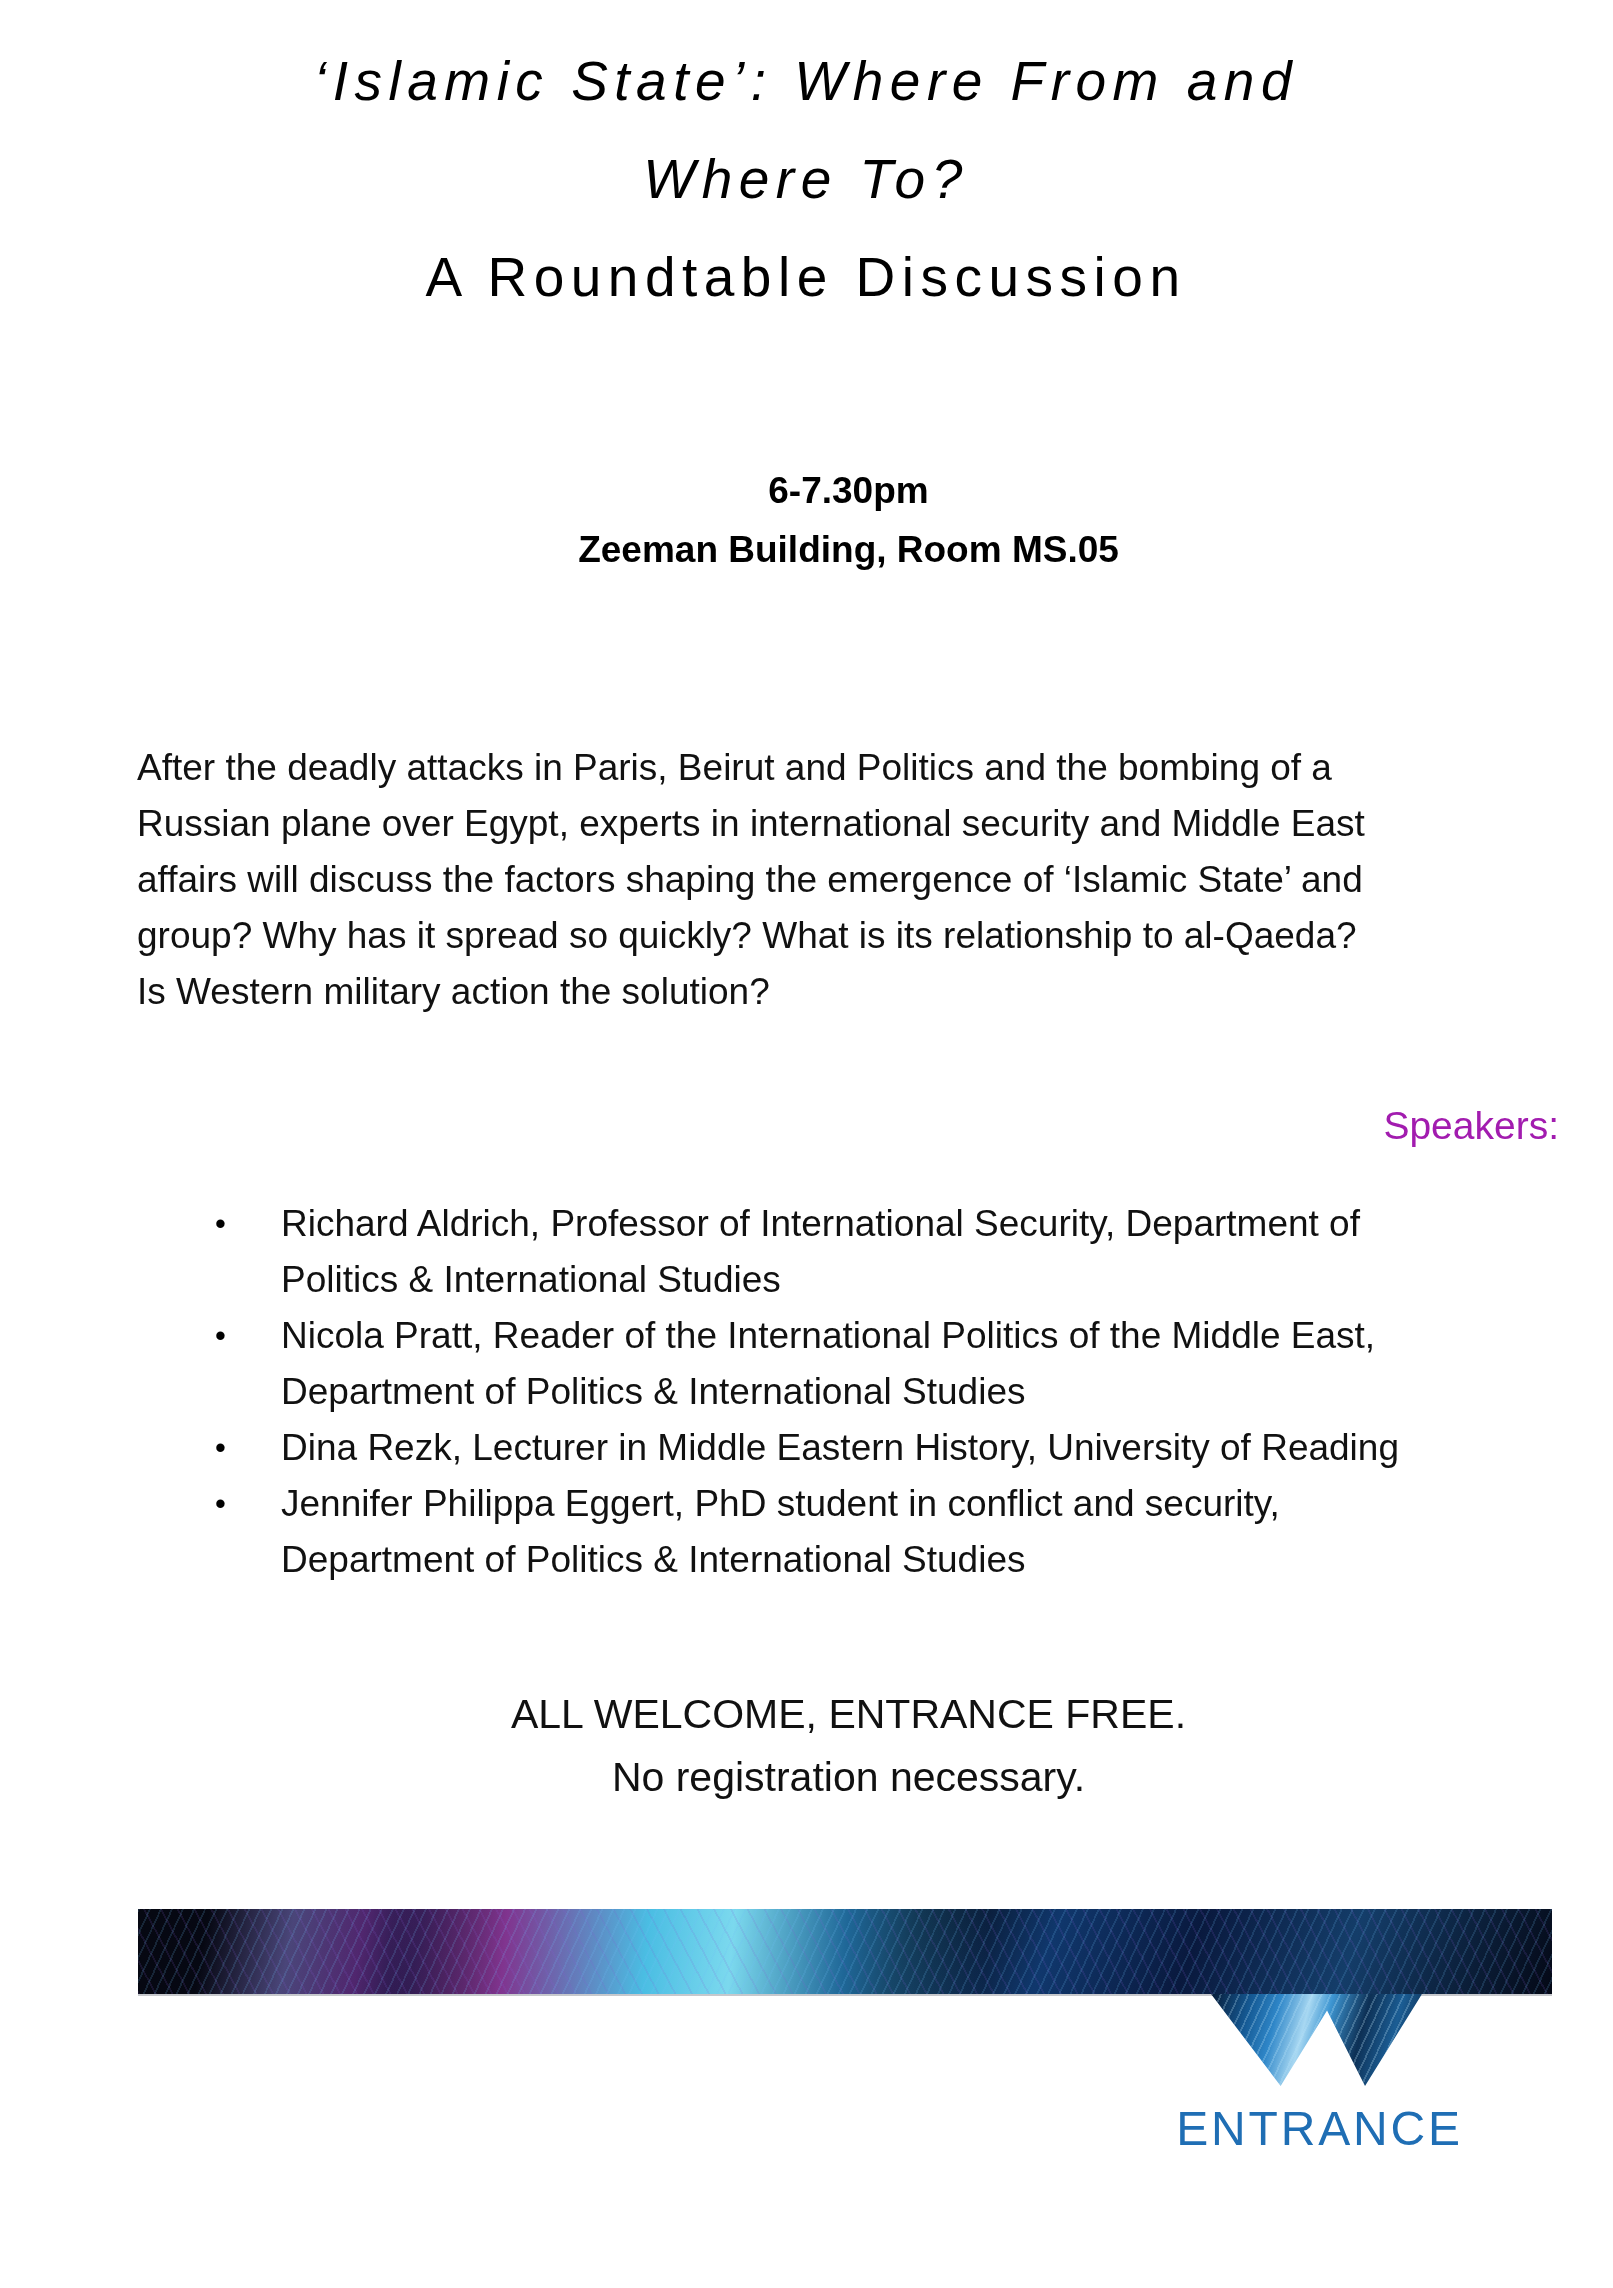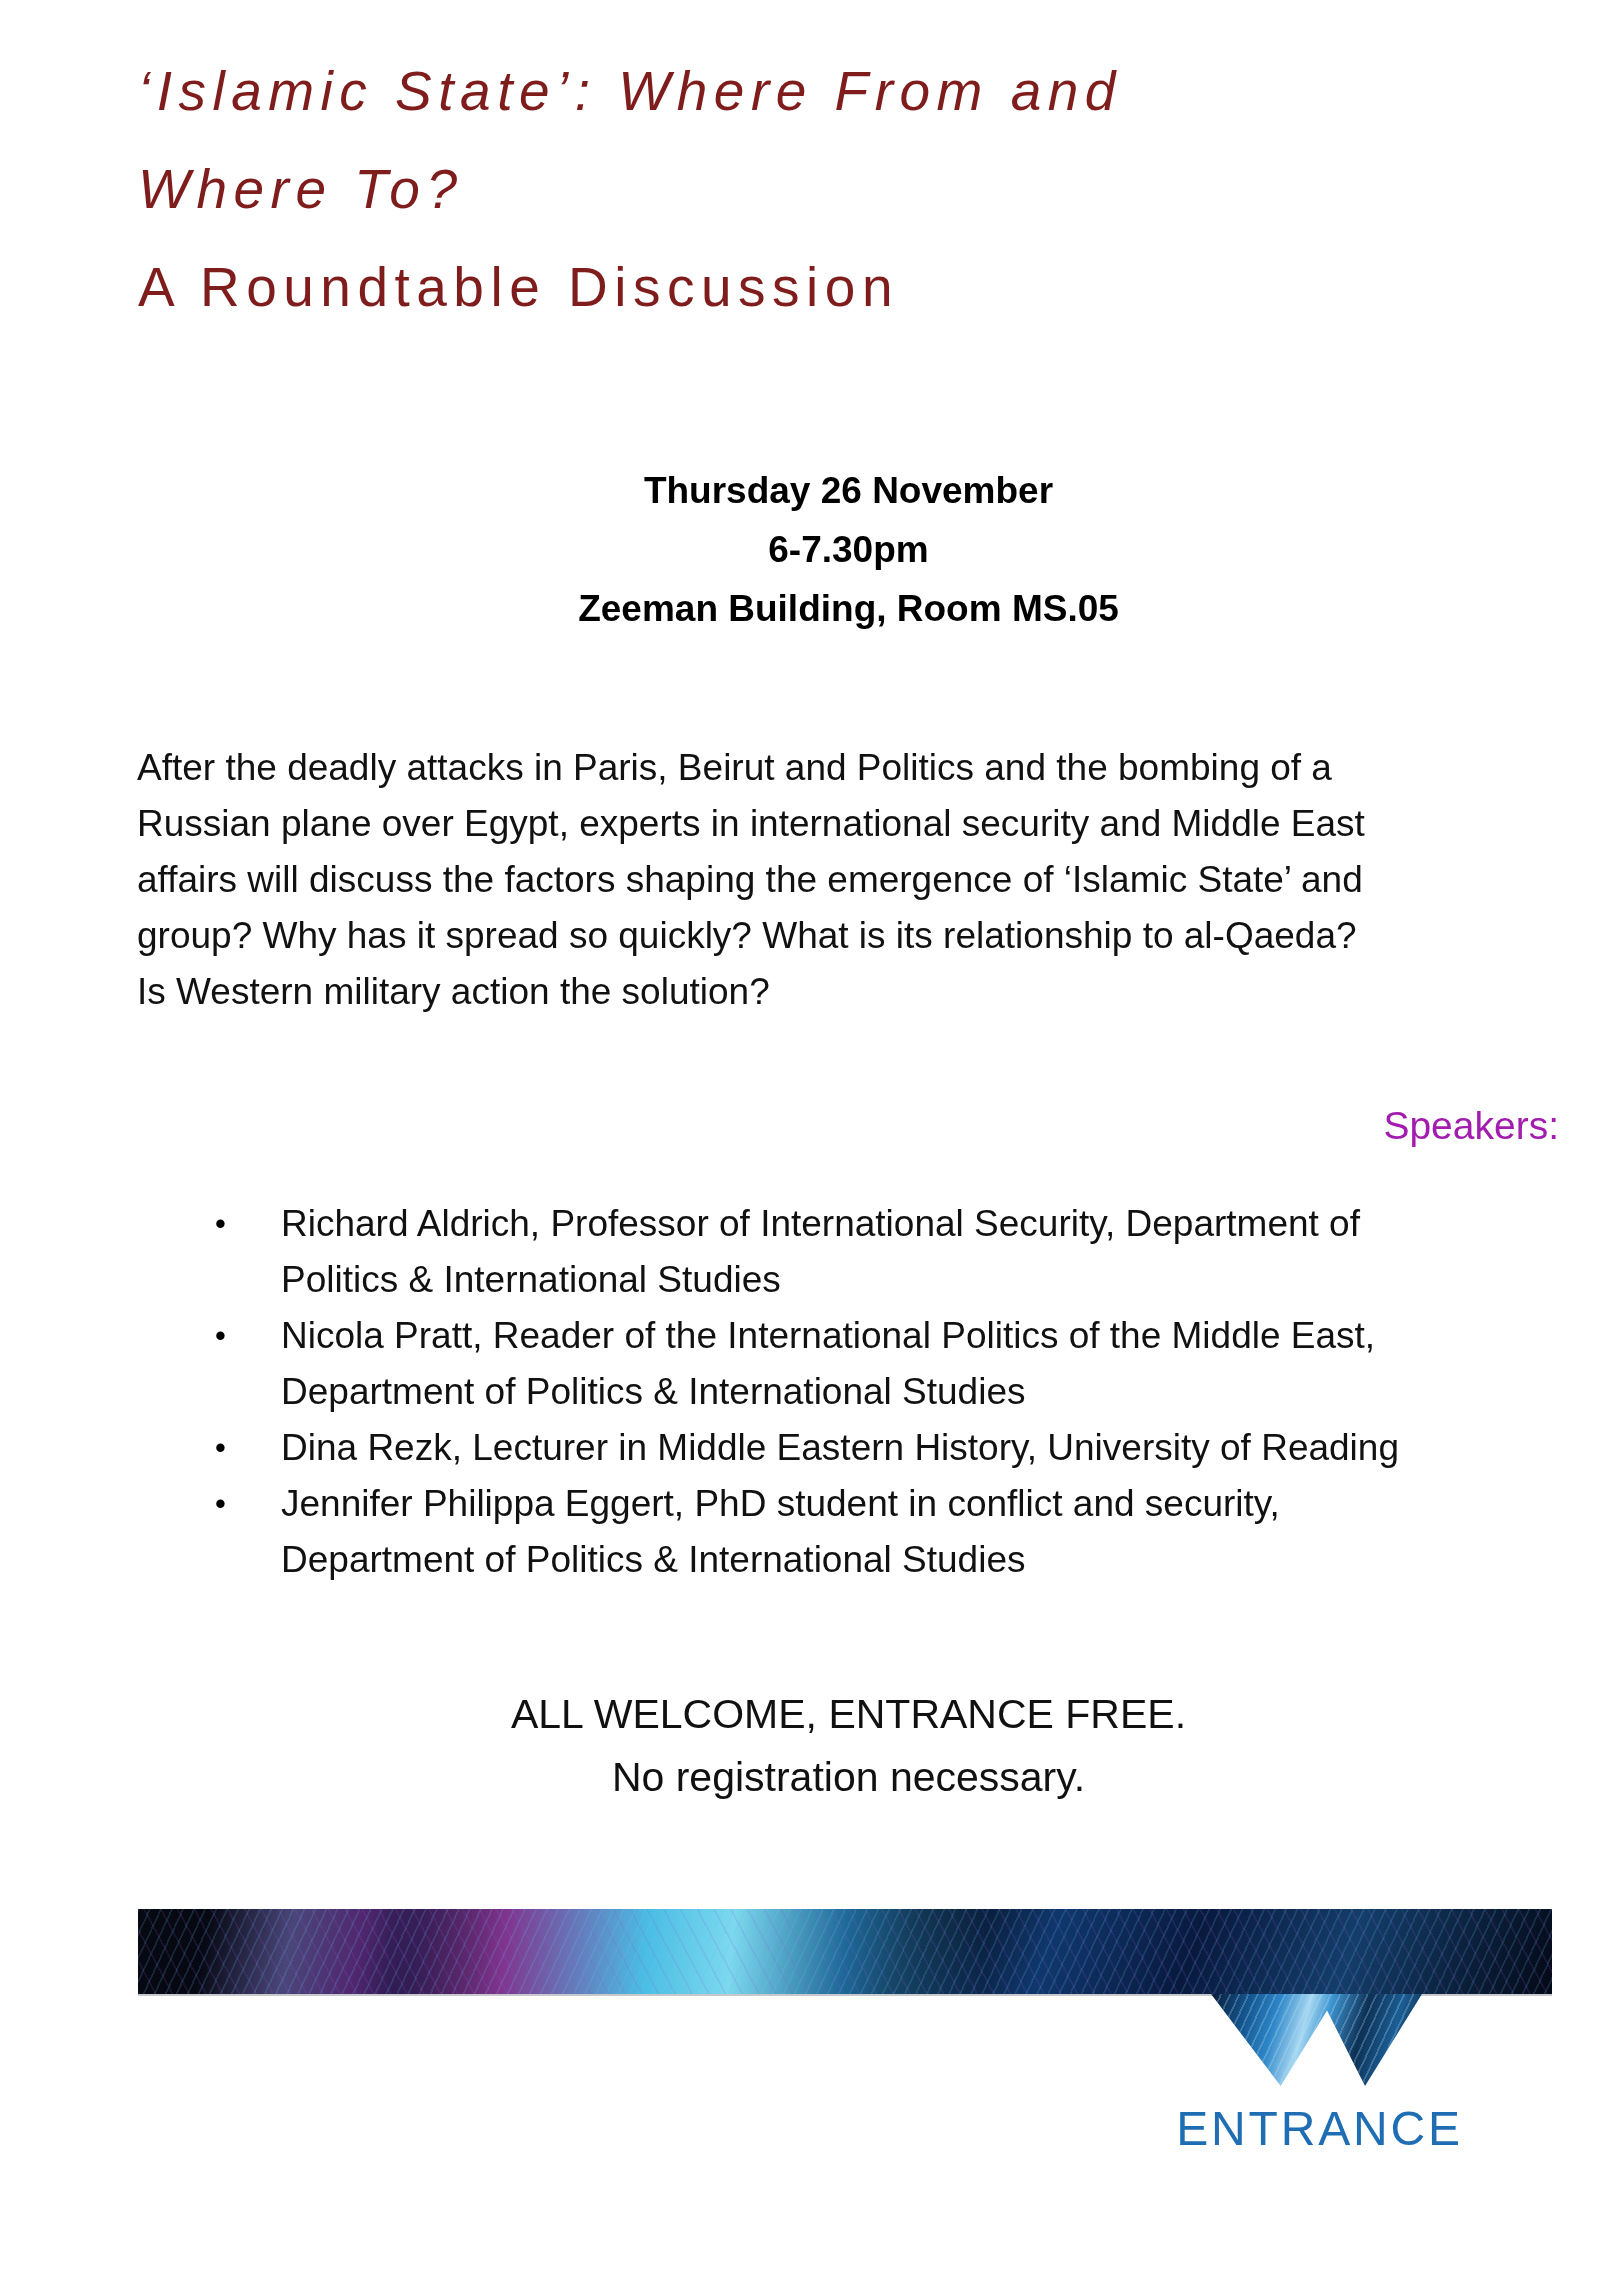--- a/index.html
+++ b/index.html
@@ -6,24 +6,24 @@
   .page{
     position:relative;
     width:1613px;height:2289px;
     background:#ffffff;
     font-family:"Liberation Sans", sans-serif;
     color:#1a1a1a;
     overflow:hidden;
   }
   
   .title-block{
-    position:absolute;top:42px;left:138px;width:1336px;
-    text-align:left;
+    position:absolute;top:32px;left:138px;width:1336px;
+    text-align:center;
     font-size:55px;font-weight:300;letter-spacing:6.5px;
-    line-height:98px;color:#7f1d1d;
+    line-height:98px;color:#000000;
   }
   .title-line.italic{font-style:italic;}
   
   .date-block{
     position:absolute;top:461px;left:138px;width:1421px;
     text-align:center;
     font-size:37px;font-weight:bold;line-height:59px;color:#000;
   }
   
   .intro{
@@ -82,21 +82,20 @@
 
 <div class="page">
 
   <div class="title-block">
     <div class="title-line italic">‘Islamic State’: Where From and</div>
     <div class="title-line italic">Where To?</div>
     <div class="title-line">A Roundtable Discussion</div>
   </div>
 
   <div class="date-block">
-    <div>Thursday 26 November</div>
     <div>6-7.30pm</div>
     <div>Zeeman Building, Room MS.05</div>
   </div>
 
   <div class="intro">
     <div class="pline">After the deadly attacks in Paris, Beirut and Politics and the bombing of a</div>
     <div class="pline">Russian plane over Egypt, experts in international security and Middle East</div>
     <div class="pline">affairs will discuss the factors shaping the emergence of ‘Islamic State’ and</div>
     <div class="pline">group? Why has it spread so quickly? What is its relationship to al-Qaeda?</div>
     <div class="pline">Is Western military action the solution?</div>

